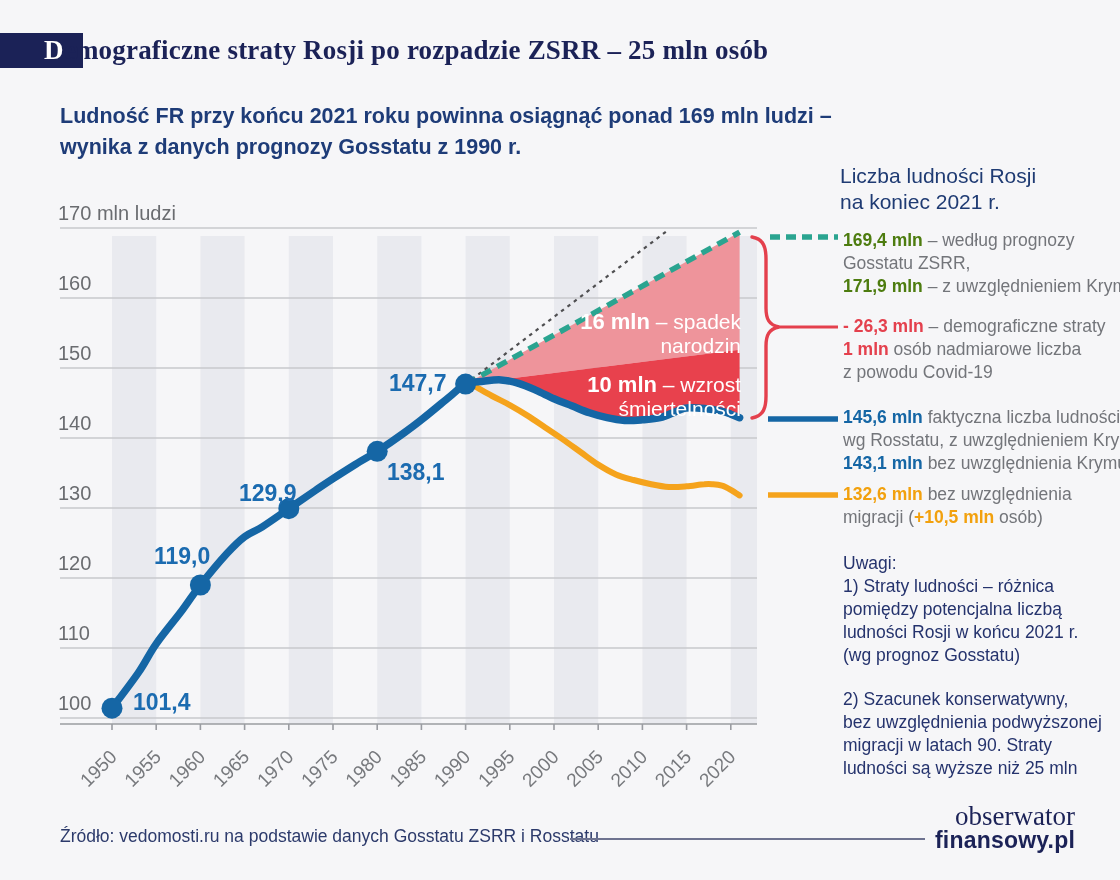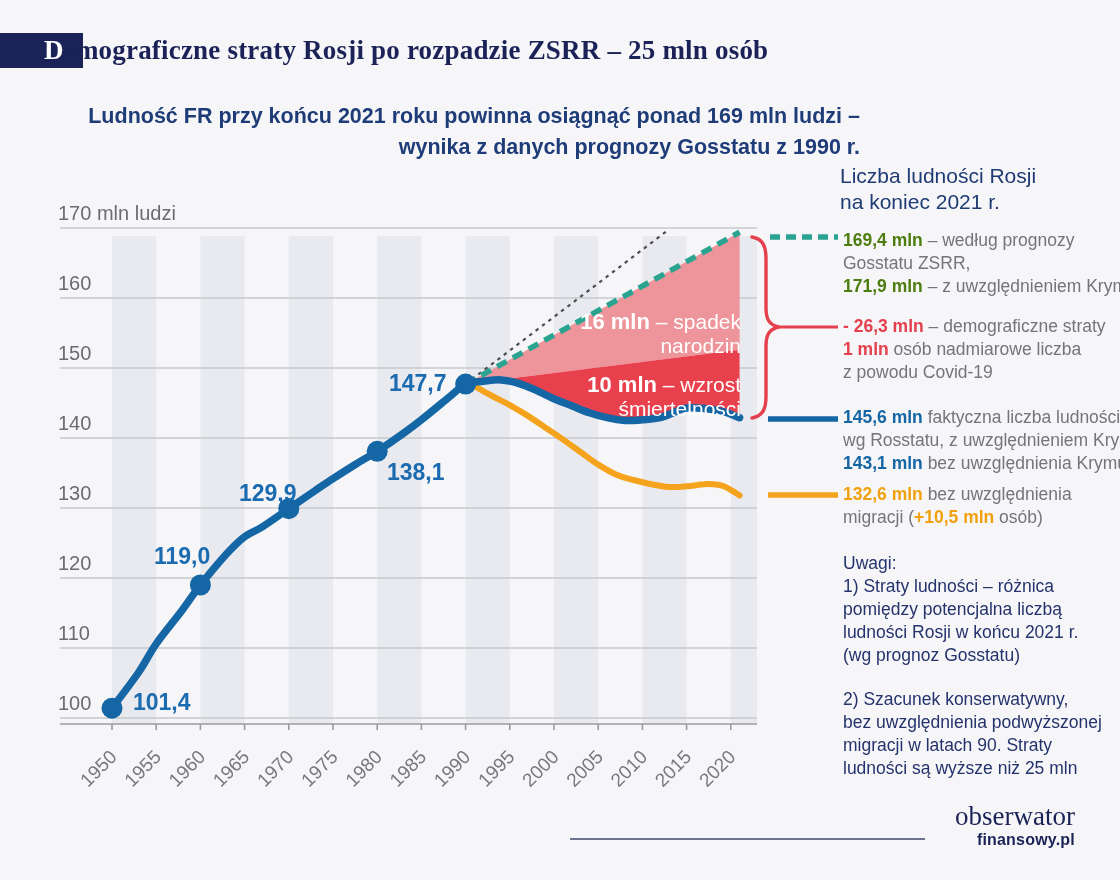--- a/index.html
+++ b/index.html
@@ -5,37 +5,37 @@
   html,body{margin:0;padding:0;background:#f6f6f8;}
   #page{position:relative;width:1120px;height:880px;background:#f6f6f8;overflow:hidden;
         font-family:"Liberation Sans",sans-serif;}
   #chart{position:absolute;left:0;top:0;z-index:0;}
   .abs{position:absolute;z-index:2;}
   #title-accent{left:0;top:33px;width:83px;height:35px;background:#1b2257;z-index:1;}
   h1#title{left:44px;top:30px;margin:0;font-family:"Liberation Serif",serif;
        font-weight:700;font-size:27px;line-height:40px;color:#1b2257;letter-spacing:.2px;}
   h1#title::first-letter{color:#ffffff;}
   #subtitle{left:60px;top:101px;width:800px;font-size:21.5px;line-height:31px;
-       font-weight:600;color:#1e3c78;white-space:pre-line;text-align:right;}
+       font-weight:600;color:#1e3c78;white-space:pre-line;}
   #legend-heading{left:840px;top:163px;font-size:21px;line-height:26px;font-weight:400;
        color:#1f3b73;white-space:pre-line;}
   .legend-entry{left:843px;width:280px;font-size:17.5px;line-height:23px;color:#73757a;}
   .legend-entry .ln{white-space:nowrap;}
   .seg-body{color:#73757a;font-weight:400;margin-top:48px;}
   .seg-teal{color:#4d7c0f;font-weight:700;}
   .seg-red{color:#e4404d;font-weight:700;}
   .seg-blue{color:#1566a5;font-weight:700;}
   .seg-orange{color:#f2a10e;font-weight:700;}
   #notes{left:843px;top:552px;width:290px;font-size:17.5px;line-height:23px;color:#25336d;}
   #notes .note{white-space:pre-line;margin-bottom:21px;}
   #source{left:60px;top:826px;font-size:17.5px;color:#2c3a6b;}
   #footer-rule{left:570px;top:838px;width:355px;height:2px;background:#6e7390;}
   #logo{right:45px;top:803px;text-align:right;color:#1b2257;}
   #logo .l1{font-family:"Liberation Serif",serif;font-size:27px;line-height:26px;}
-  #logo .l2{font-weight:700;font-size:16px;line-height:22px;letter-spacing:.2px;}
+  #logo .l2{font-weight:700;font-size:23px;line-height:22px;letter-spacing:.2px;}
   
   text{font-family:"Liberation Sans",sans-serif;}
   .ytick{font-size:20px;fill:#6a6c70;}
   .xtick{font-size:19px;fill:#77797d;}
   .ptlabel{font-size:23px;font-weight:700;fill:#1b6bb0;}
   .annot{font-size:21px;fill:#ffffff;}
   .annot .b{font-weight:700;font-size:22px;}
 </style>
 </head>
 <body>
@@ -170,18 +170,19 @@
 1) Straty ludności – różnica
 pomiędzy potencjalna liczbą
 ludności Rosji w końcu 2021 r.
 (wg prognoz Gosstatu)</div>
     <div class="note">2)  Szacunek konserwatywny,
 bez uwzględnienia podwyższonej
 migracji w latach 90. Straty
 ludności są wyższe niż 25 mln</div>
   </div>
 
+  <div id="source" class="abs">Źródło: vedomosti.ru na podstawie danych Gosstatu ZSRR i Rosstatu</div>
   <div id="footer-rule" class="abs"></div>
   <div id="logo" class="abs">
     <div class="l1">obserwator</div>
     <div class="l2">finansowy.pl</div>
   </div>
 </div>
 
 </body></html>

